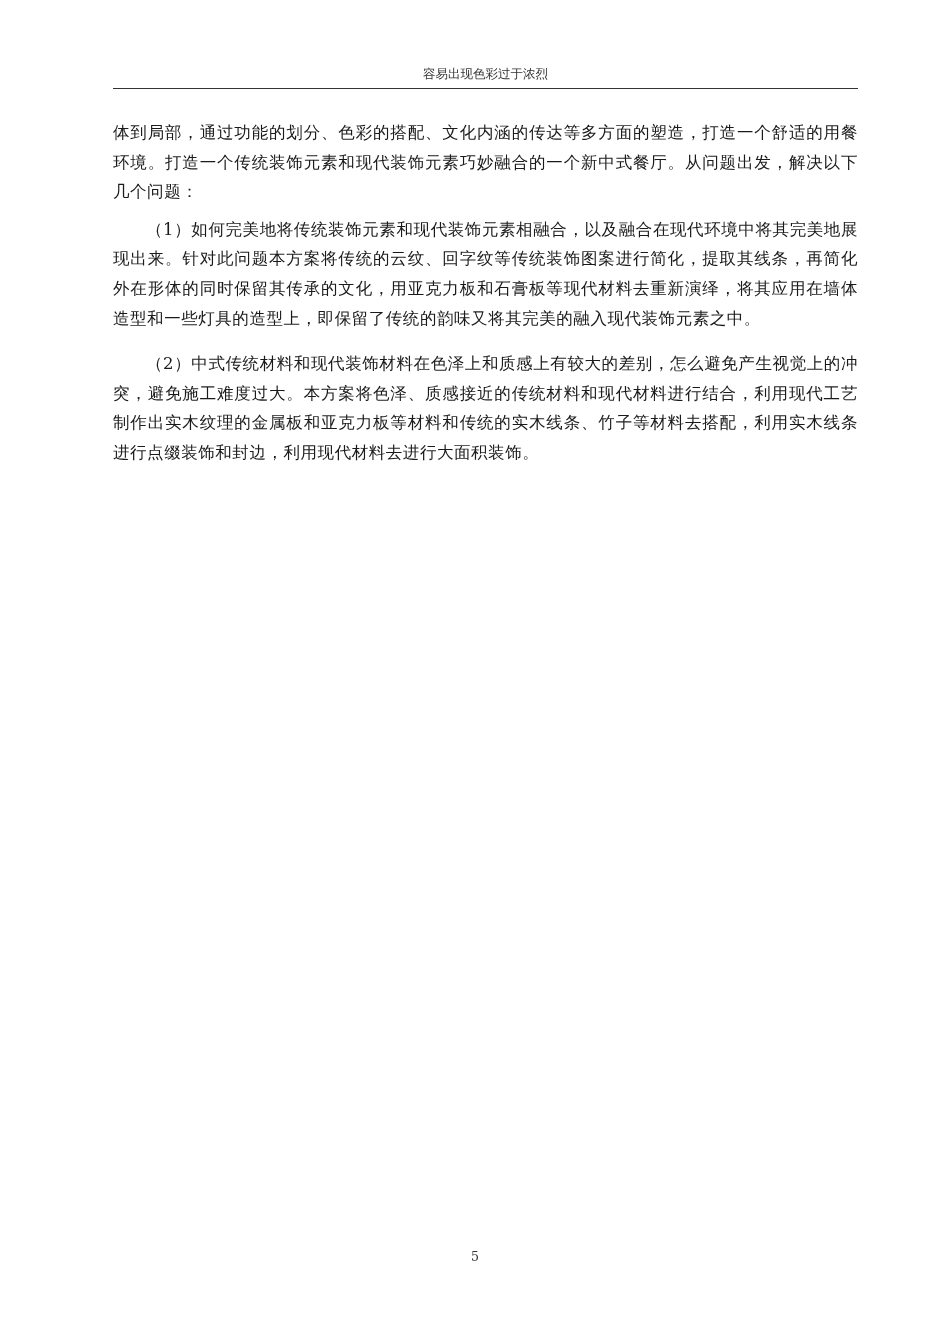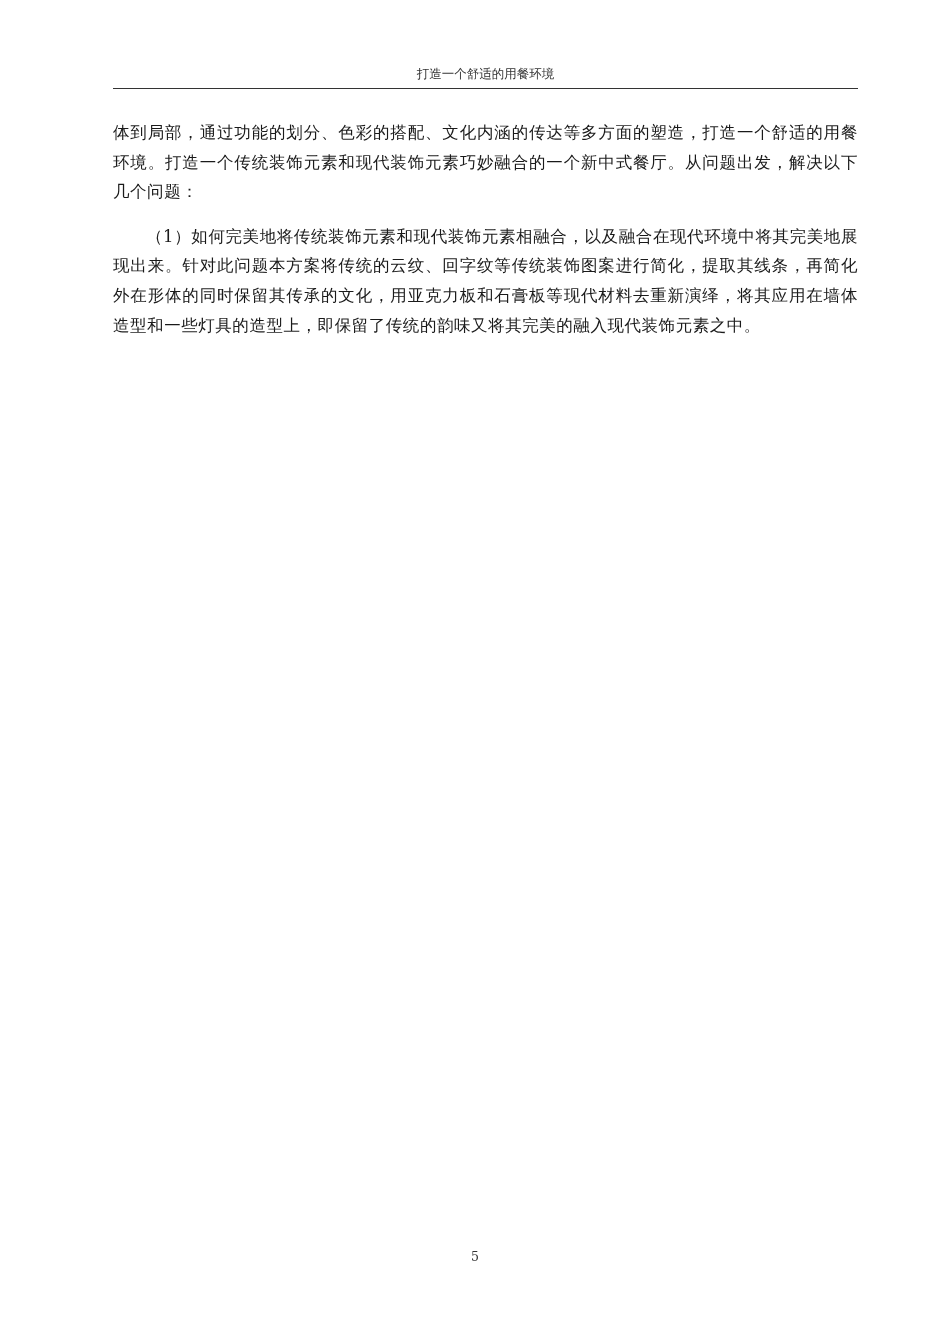--- a/index.html
+++ b/index.html
@@ -46,41 +46,42 @@
       line-height: 29.6px;
       text-align: justify;
       text-justify: inter-character;
       letter-spacing: 0.55px;
       word-break: break-all;
     }
     .para.indent {
       text-indent: 33px;
     }
     .para.first {
-      margin-bottom: 15px;
+      margin-bottom: 0;
     }
-    .para.p1 { margin-top: 0; }
+    .para.p1 { margin-top: 8px; }
     .para.p2 { margin-top: 16px; }
     .para.p3 { margin-top: 16px; }
     .page-number {
       position: absolute;
       left: 0;
       width: 950px;
       top: 1249px;
       text-align: center;
       font-size: 12.5px;
       color: #333;
     }
   </style>
 </head>
 <body>
 
 <div class="page-header">
-  <span>打造一个舒适的用餐环境</span>
+  <span>容易出现色彩过于浓烈</span>
 </div>
 <div class="header-rule"></div>
 
 <div class="body-text">
   <p class="para first">体到局部，通过功能的划分、色彩的搭配、文化内涵的传达等多方面的塑造，打造一个舒适的用餐环境。打造一个传统装饰元素和现代装饰元素巧妙融合的一个新中式餐厅。从问题出发，解决以下几个问题：</p>
   <p class="para indent p1">（1）如何完美地将传统装饰元素和现代装饰元素相融合，以及融合在现代环境中将其完美地展现出来。针对此问题本方案将传统的云纹、回字纹等传统装饰图案进行简化，提取其线条，再简化外在形体的同时保留其传承的文化，用亚克力板和石膏板等现代材料去重新演绎，将其应用在墙体造型和一些灯具的造型上，即保留了传统的韵味又将其完美的融入现代装饰元素之中。</p>
+  <p class="para indent p2">（2）中式传统材料和现代装饰材料在色泽上和质感上有较大的差别，怎么避免产生视觉上的冲突，避免施工难度过大。本方案将色泽、质感接近的传统材料和现代材料进行结合，利用现代工艺制作出实木纹理的金属板和亚克力板等材料和传统的实木线条、竹子等材料去搭配，利用实木线条进行点缀装饰和封边，利用现代材料去进行大面积装饰。</p>
 </div>
 
 <div class="page-number">5</div>
 
 </body></html>

